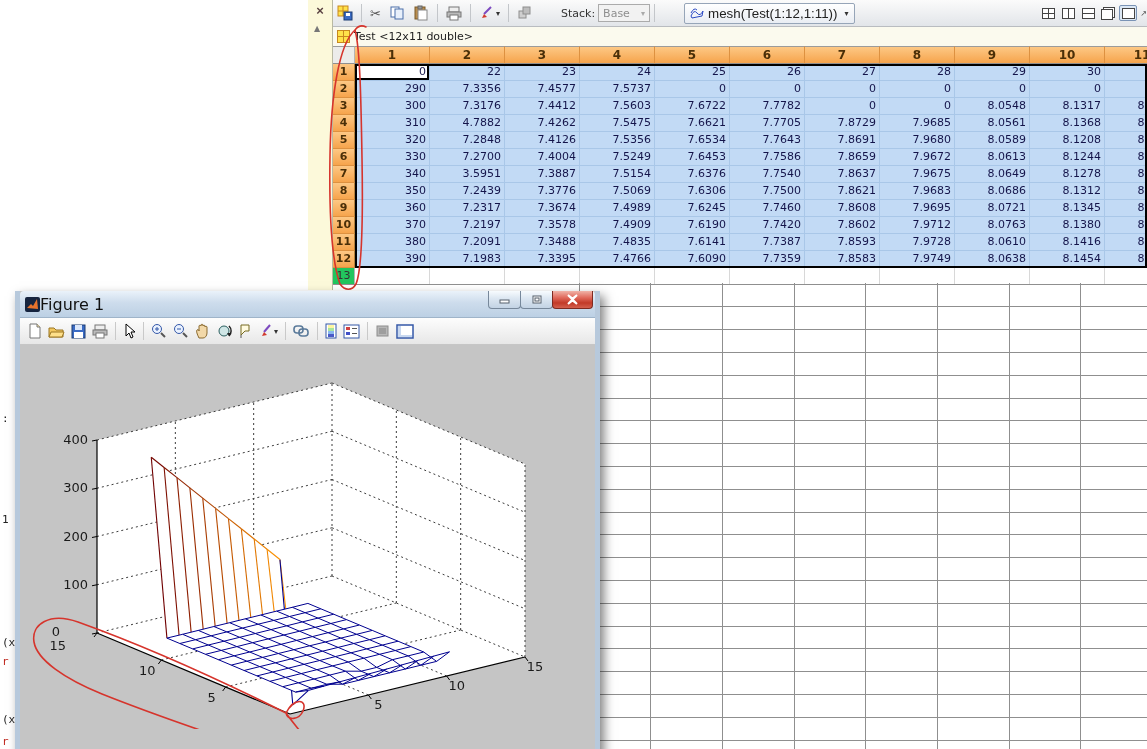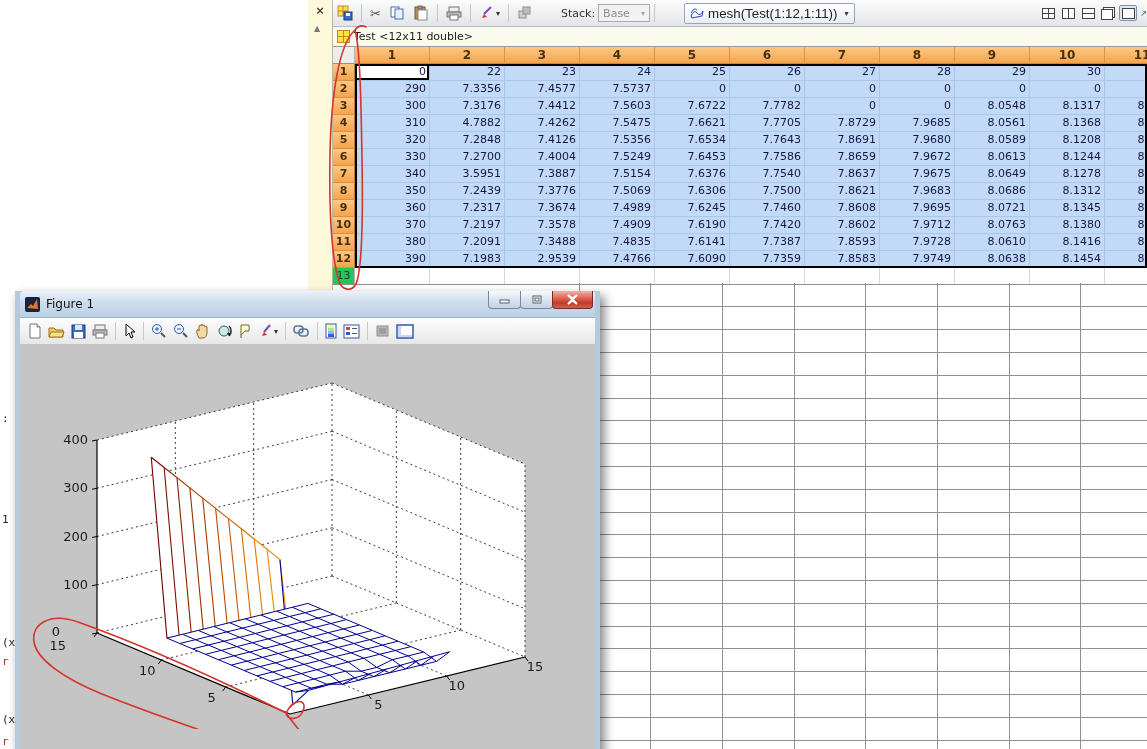--- a/index.html
+++ b/index.html
@@ -62,21 +62,21 @@
   .gv{position:absolute;top:0;width:1px;height:100%;background:#8f8f8f;}
   .gh{position:absolute;left:0;width:100%;height:1px;background:#8f8f8f;}
   
   #annot{position:absolute;left:0;top:0;z-index:5;pointer-events:none;}
   
   #fig-window{position:absolute;left:15px;top:291px;width:575px;height:470px;z-index:10;
               border:5px solid #b7c9dc;border-top:0;box-sizing:content-box;background:#c5c5c5;
               box-shadow:4px 5px 10px rgba(0,0,0,0.5);}
   #fig-title{height:26px;background:linear-gradient(#eaf2fa,#cddcec 45%,#bcd0e4);border-bottom:1px solid #9fb4c9;
              display:flex;align-items:center;position:relative;border-radius:4px 4px 0 0;}
-  #fig-title .ttl{margin-left:6px;font-size:12px;color:#111;}
+  #fig-title .ttl{font-size:16px;color:#111;}
   #win-btns{position:absolute;right:2px;top:0;display:flex;}
   .wbtn{height:18px;border:1px solid #77889b;border-top:0;background:linear-gradient(#f7fbfe,#dbe6f1 45%,#c3d3e4);
         border-radius:0 0 4px 4px;margin-left:-1px;display:flex;align-items:center;justify-content:center;padding:0;}
   .wbtn.min,.wbtn.restore{width:33px;}
   .wbtn.close{width:41px;background:linear-gradient(#f0b3a8,#e0685a 40%,#c23a28 70%,#d4604e);border-color:#7e2a20;}
   
   #fig-menubar{height:22px;background:#f3f3f3;border-bottom:1px solid #d6d6d6;display:flex;align-items:center;position:relative;}
   .menu-item{padding:3px 8px;font-size:12px;color:#1a1a1a;}
   #dock-arrow{position:absolute;right:4px;font-size:10px;color:#444;}
   #fig-toolbar{height:26px;background:linear-gradient(#fdfdfd,#e7e7e7);border-bottom:1px solid #c6c6c6;
@@ -366,21 +366,21 @@
         <div class="cell">7.8593</div>
         <div class="cell">7.9728</div>
         <div class="cell">8.0610</div>
         <div class="cell">8.1416</div>
         <div class="cell">8.2000</div>
       </div>
       <div class="trow">
         <div class="rhead">12</div>
         <div class="cell">390</div>
         <div class="cell">7.1983</div>
-        <div class="cell">2.9539</div>
+        <div class="cell">7.3395</div>
         <div class="cell">7.4766</div>
         <div class="cell">7.6090</div>
         <div class="cell">7.7359</div>
         <div class="cell">7.8583</div>
         <div class="cell">7.9749</div>
         <div class="cell">8.0638</div>
         <div class="cell">8.1454</div>
         <div class="cell">8.2000</div>
       </div>
       <div class="trow">

